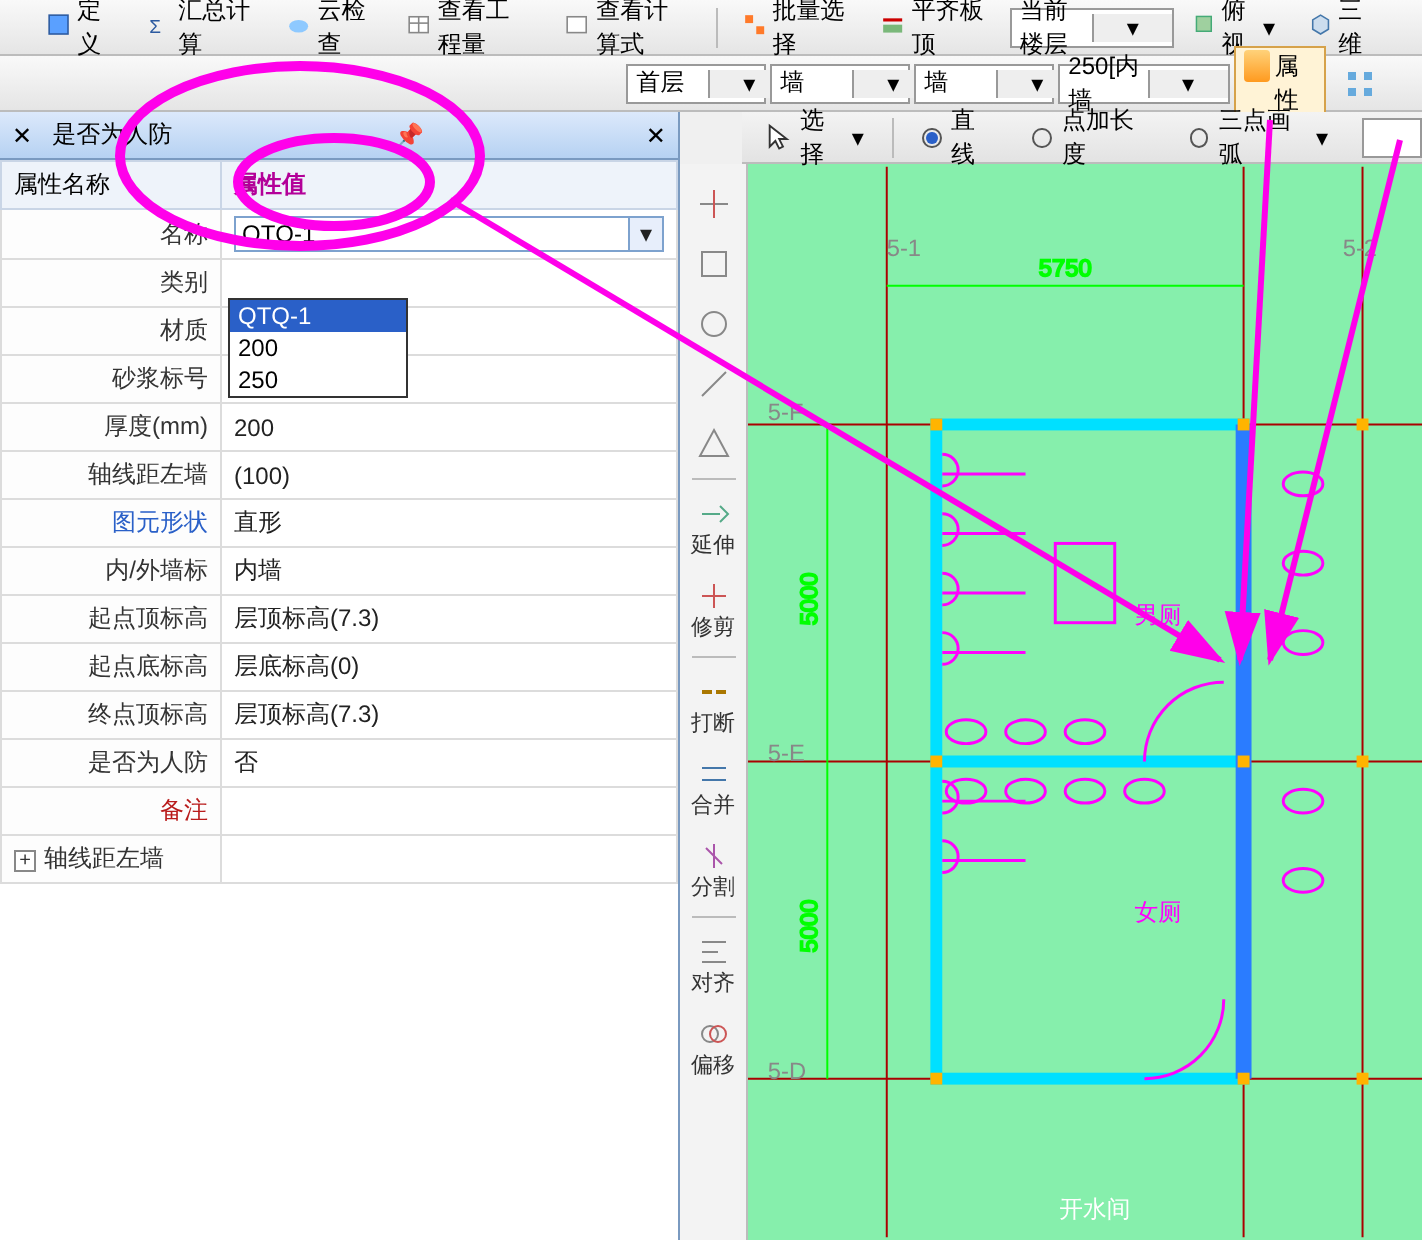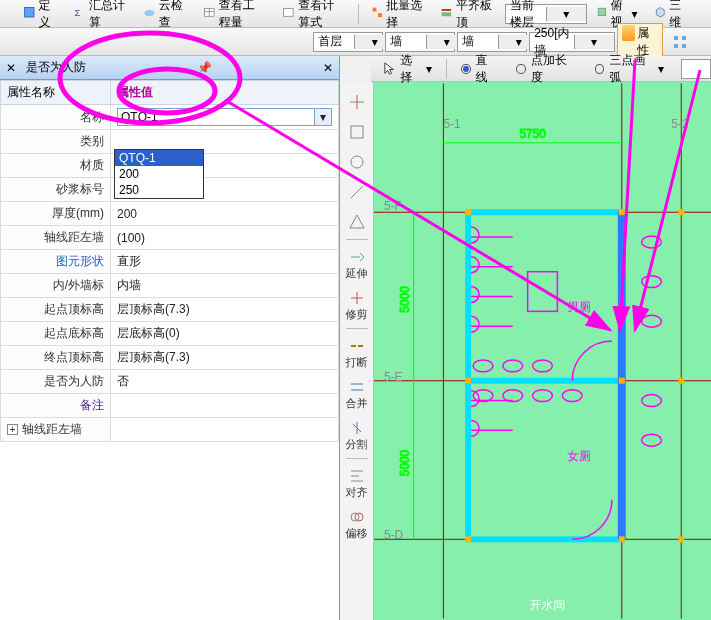--- a/index.html
+++ b/index.html
@@ -231,21 +231,21 @@
           </tr>
       <tr>
             <td class="name">终点顶标高</td>
             <td class="val">层顶标高(7.3)</td>
           </tr>
       <tr>
             <td class="name">是否为人防</td>
             <td class="val">否</td>
           </tr>
       <tr>
-            <td class="name" style="color:#4c1d95">备注</td>
+            <td class="name" style="color:#b91c1c">备注</td>
             <td class="val"></td>
           </tr>
       <tr>
             <td class="name" style="text-align:left"><span class="expander">+</span><span>轴线距左墙</span></td>
             <td class="val"></td>
           </tr>
     </tbody>
       </table>
 
     <div class="dropdown-list">

